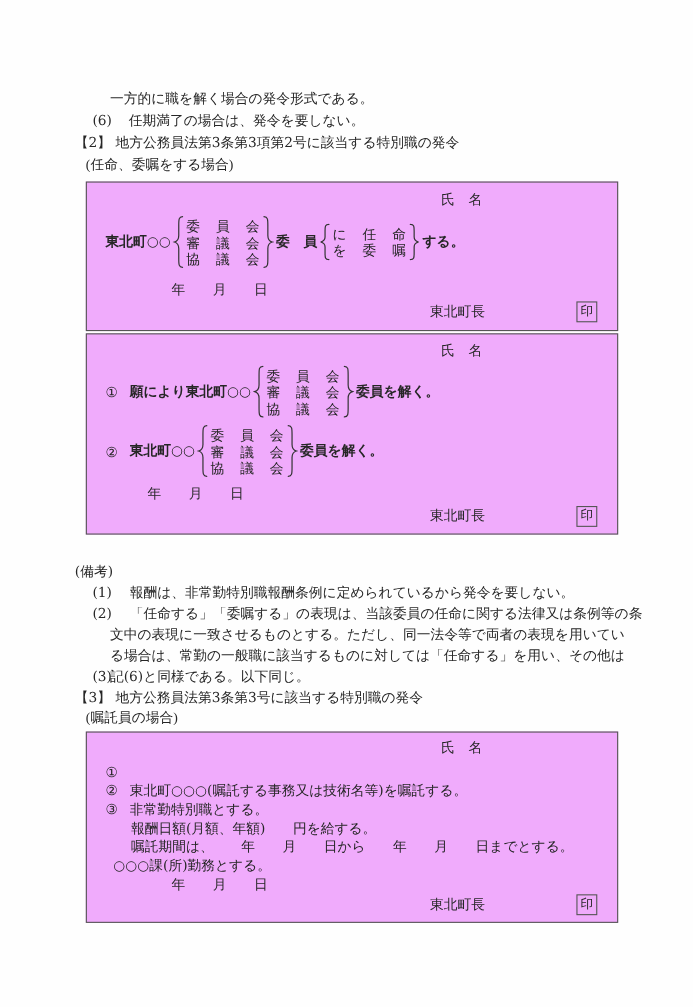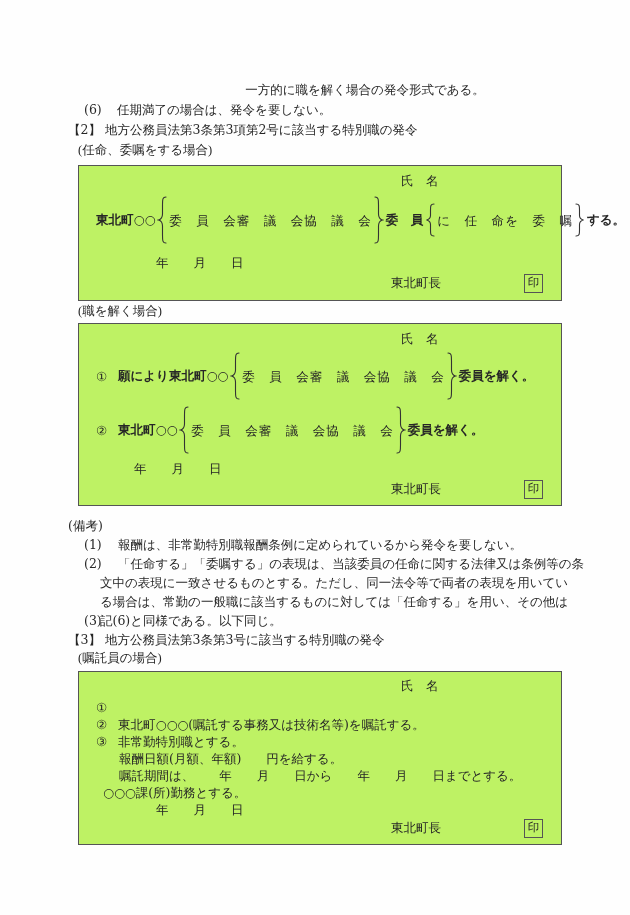--- a/index.html
+++ b/index.html
@@ -4,58 +4,58 @@
 <style>
   html,body { margin:0; padding:0; }
   body { background:#ffffff; }
   .page {
     width:630px; height:915px; background:#fefefe; position:relative;
     font-family:"DejaVu Serif","Liberation Serif",serif;
     color:#262626; font-size:12.5px; overflow:hidden;
   }
   .content { padding-top:80px; }
   .line { line-height:20px; white-space:nowrap; }
-  .l-indent2 { margin-left:100px;text-align:center; }
+  .l-indent2 { margin-left:100px; }
   .l-item { margin-left:84px; display:flex; }
   .l-item .lbl { width:33px; flex:none; }
   .l-sec { margin-left:68px; display:flex; }
   .l-sec .lbl2 { width:37px; flex:none; }
   .l-cap { margin-left:78px;font-family:Liberation Serif, serif; }
 
   .formbox {
-    width:482px; margin-left:78px; border:1px solid #555; background:#bef264;
+    width:482px; margin-left:78px; border:1px solid #555; background:#f0abfc;
     box-sizing:content-box;
   }
   .box1 { margin-top:5px; padding:6px 0 7px 0; }
   .box2 { margin-top:2px; padding:6px 0 6px 0; }
   .box3 { margin-top:3px; padding:5px 0 6px 0; }
 
   .namehdr { margin-left:322px; line-height:18px; white-space:nowrap; }
 
   .mainrow { display:flex; align-items:center; white-space:nowrap; }
   .row1 { margin:6px 0 0 17px; height:48px; }
   .itemrow { margin-left:17px; height:48px; }
   .num { width:22px; flex:none; }
-  .stack { display:inline-flex; flex-direction:row; }
+  .stack { display:inline-flex; flex-direction:column; }
   .srow { line-height:15px; white-space:nowrap; letter-spacing:1px; }
   .brace { flex:none; margin:0 2px; }
   .txt { white-space:nowrap;font-weight:bold; }
 
   .daterow { line-height:18px; white-space:nowrap; }
   .d1 { margin:10px 0 0 77px; }
   .d2 { margin:6px 0 0 55px; }
   .signrow { display:flex; align-items:center; height:20px; margin-top:1px; }
   .signer { margin-left:312px; white-space:nowrap; }
   .seal {
     margin-left:auto; margin-right:18px; width:17px; height:17px;
     border:1px solid #555; display:inline-flex; align-items:center;
     justify-content:center; font-size:11.5px; line-height:1; flex:none;
   }
 
-  .notes { margin-top:10px; }
+  .notes { margin-top:24px; }
   .notes .line { line-height:19px; }
   .ntitle { margin-left:68px; }
   .note { display:flex; margin-left:84px; line-height:19px; }
   .nlbl { width:34px; flex:none; }
   .nlines { flex:1; }
   .nlines div { line-height:19px; white-space:nowrap; }
   .nlines .cont { margin-left:-18px; }
 
   .b3line { line-height:17px; white-space:nowrap; display:flex; }
   .b3num { margin-left:17px; }
@@ -115,23 +115,20 @@
           </svg>
         <span class="txt">する。</span>
       </div>
       <div class="daterow d1">年　　月　　日</div>
       <div class="signrow">
         <span class="signer">東北町長</span>
         <span class="seal">印</span>
       </div>
     </div>
 
-    <div class="line l-cap">
-      <span>(職を解く場合)</span>
-    </div>
 
     <div class="formbox box2">
       <div class="namehdr">氏　名</div>
 
       <div class="mainrow itemrow" style="margin-top:4px;">
         <span class="num">①</span>
         <span class="txt">願により東北町○○</span>
         <svg class="brace" width="10" height="48" viewBox="0 0 10 48">
             <path d="M9,1 C5.5,1 5.5,3.5 5.5,9 L5.5,18 C5.5,21.5 4,23.3 1.5,24 C4,24.7 5.5,26.5 5.5,30 L5.5,39 C5.5,44.5 5.5,47 9,47" fill="none" stroke="#333" stroke-width="1.1" stroke-linecap="round"></path>
           </svg>

